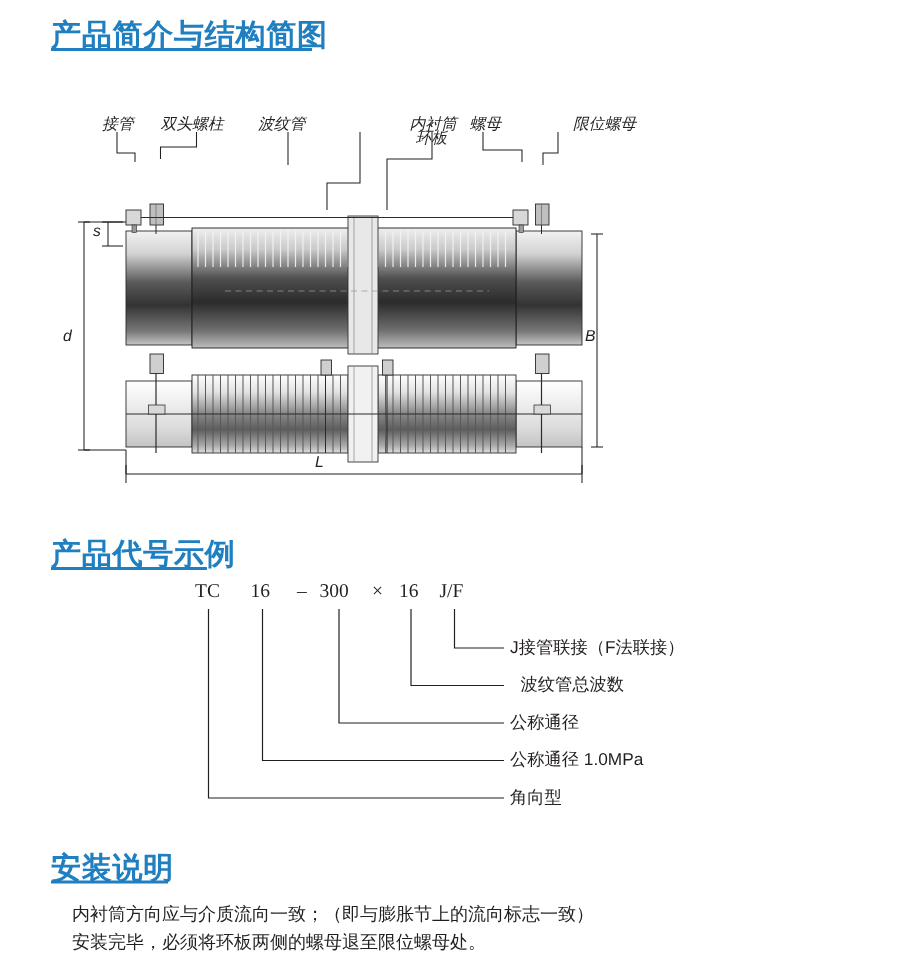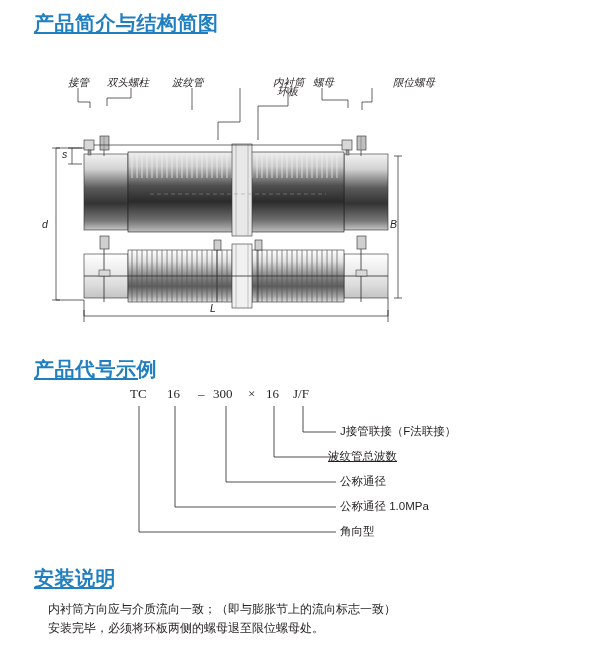--- a/index.html
+++ b/index.html
@@ -297,21 +297,21 @@
       <line x1="388" y1="254" x2="388" y2="272"></line>
     </g>
   </svg>
 
   <div class="lbl" style="left:68px;top:32px;">接管</div>
   <div class="lbl" style="left:107px;top:32px;">双头螺柱</div>
   <div class="lbl" style="left:172px;top:32px;">波纹管</div>
   <div class="lbl" style="left:225px;top:32px;margin-left:48px;">内衬筒</div>
   <div class="lbl" style="left:277px;top:41px;">环板</div>
   <div class="lbl" style="left:313px;top:32px;">螺母</div>
-  <div class="lbl" style="left:360px;top:32px;padding-left:33px;">限位螺母</div>
+  <div class="lbl" style="left:349px;top:32px;padding-left:33px;">限位螺母</div>
 
   <div class="lbl" style="left:62px;top:104px;">s</div>
   <div class="lbl" style="left:42px;top:174px;">d</div>
   <div class="lbl" style="left:390px;top:174px;">B</div>
   <div class="lbl" style="left:210px;top:258px;">L</div>
 </div>
 
 <div id="code">
   <svg width="600" height="175" viewBox="0 0 600 175">
     <g stroke="#231f20" stroke-width="0.8" fill="none">
@@ -330,21 +330,21 @@
 
   <div class="codechar" style="left:130px;top:6px;">TC</div>
   <div class="codechar" style="left:167px;top:6px;">16</div>
   <div class="codechar" style="left:198px;top:6px;">–</div>
   <div class="codechar" style="left:213px;top:6px;">300</div>
   <div class="codechar" style="left:248px;top:6px;">×</div>
   <div class="codechar" style="left:266px;top:6px;">16</div>
   <div class="codechar" style="left:293px;top:6px;">J/F</div>
 
   <div class="codedesc" style="left:340px;top:44px;">J接管联接（F法联接）</div>
-  <div class="codedesc" style="left:328px;top:69px;text-decoration:underline;">波纹管总波数</div>
+  <div class="codedesc" style="left:347px;top:69px;">波纹管总波数</div>
   <div class="codedesc" style="left:340px;top:94px;">公称通径</div>
   <div class="codedesc" style="left:340px;top:119px;">公称通径 1.0MPa</div>
   <div class="codedesc" style="left:340px;top:144px;">角向型</div>
 </div>
 
 <div id="notes">
   <div class="noteline">内衬筒方向应与介质流向一致；（即与膨胀节上的流向标志一致）</div>
   <div class="noteline">安装完毕，必须将环板两侧的螺母退至限位螺母处。</div>
 </div>
 

